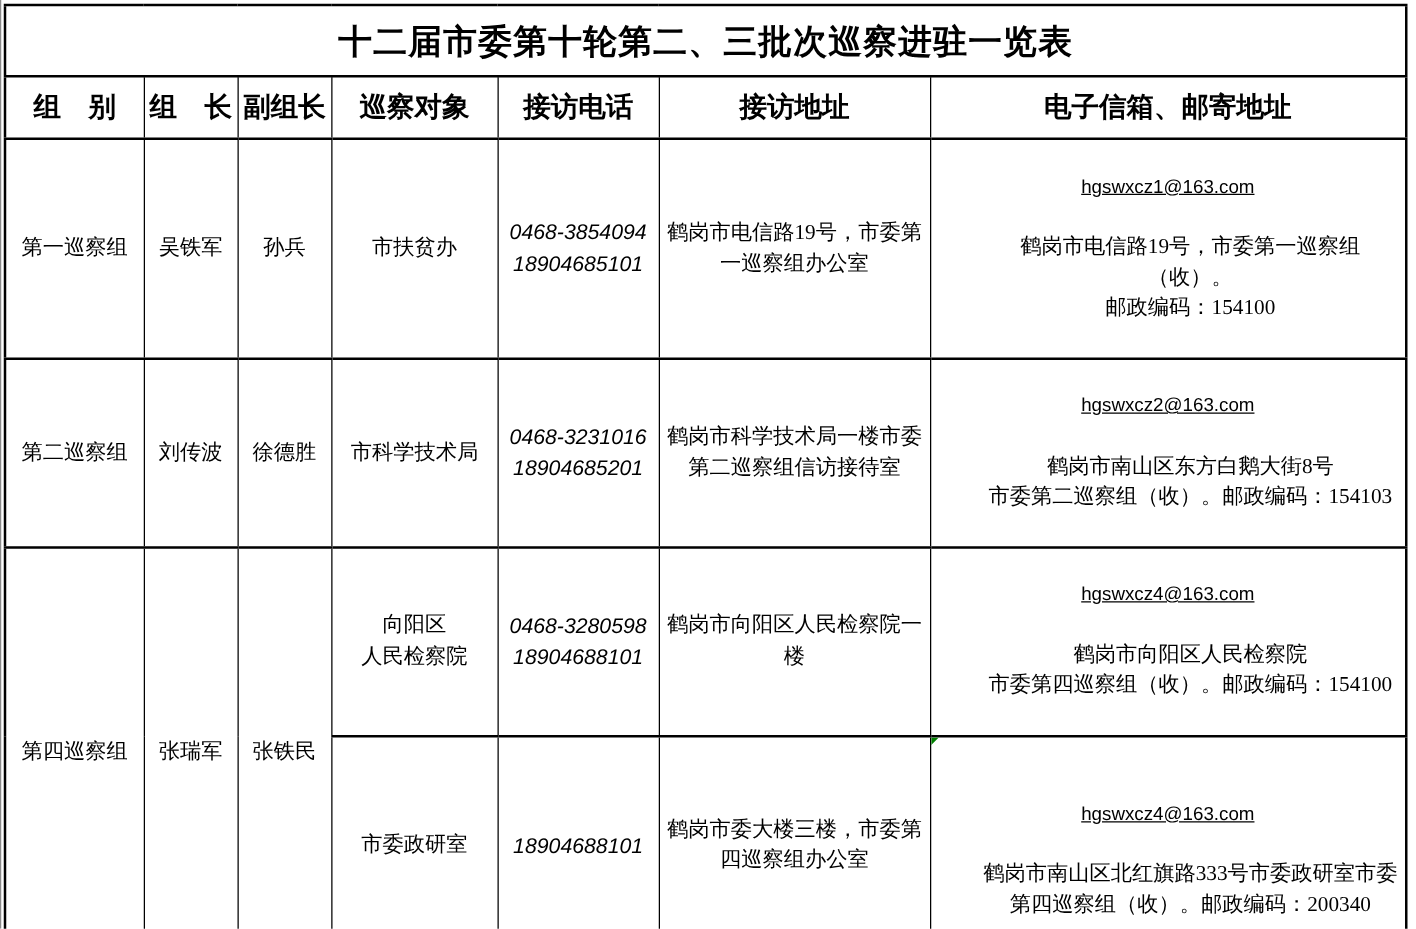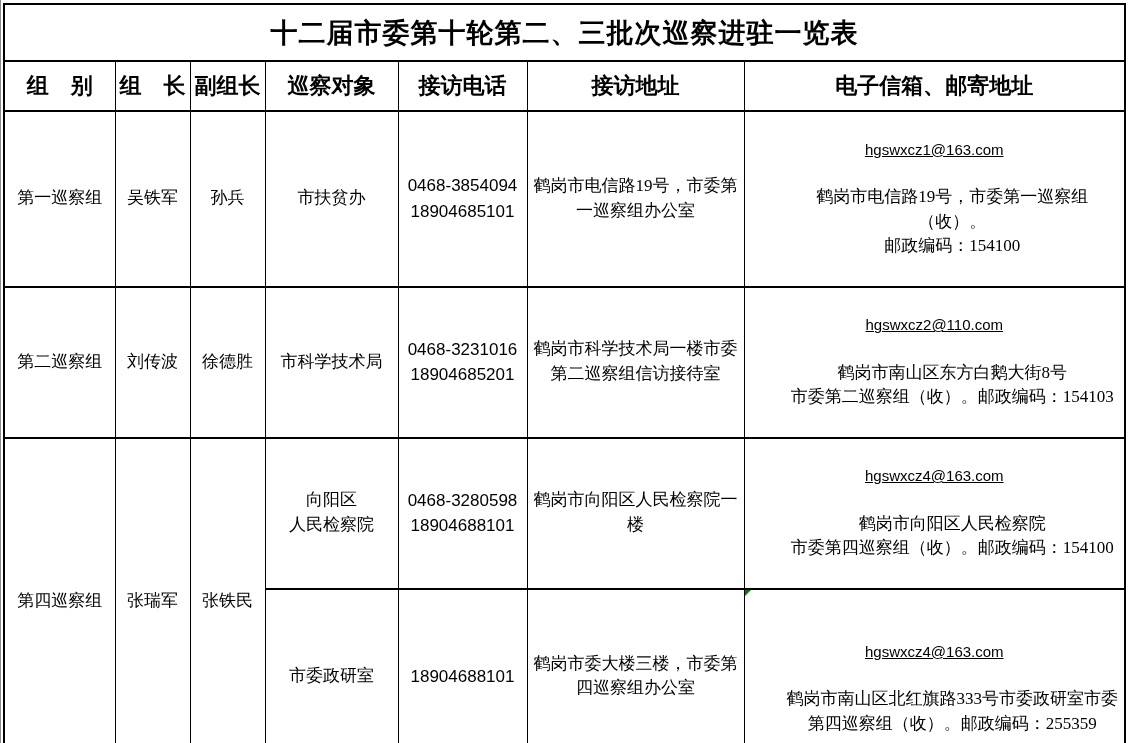--- a/index.html
+++ b/index.html
@@ -60,20 +60,21 @@
     white-space: pre-line;
   }
   td.addr {
     padding: 2px 10px;
     margin-top: 40px;
   }
   td.phone {
     font-family: "Liberation Sans", sans-serif;
     line-height: 1.5;
     letter-spacing: 0;
+    font-style: italic;
   }
   td.emailcell {
     position: relative;
     padding: 2px 2px;
   }
   .email-line {
     display: block;
     font-family: "Liberation Sans", sans-serif;
     font-size: 15px;
     line-height: 1.45;
@@ -146,21 +147,21 @@
 
     <tr style="height:87px">
       <td class="body">第二巡察组</td>
       <td class="body">刘传波</td>
       <td class="body">徐德胜</td>
       <td class="body">市科学技术局</td>
       <td class="body phone">0468-3231016
 18904685201</td>
       <td class="body addr">鹤岗市科学技术局一楼市委第二巡察组信访接待室</td>
       <td class="body emailcell">
-        <span class="email-line">hgswxcz2@110.com</span>
+        <span class="email-line">hgswxcz2@163.com</span>
         <span class="mail-lines">鹤岗市南山区东方白鹅大街8号
 市委第二巡察组（收）。邮政编码：154103</span>
       </td>
     </tr>
 
     <tr style="height:97px">
       <td class="body" rowspan="2">第四巡察组</td>
       <td class="body" rowspan="2">张瑞军</td>
       <td class="body" rowspan="2">张铁民</td>
       <td class="body">向阳区
@@ -175,19 +176,19 @@
       </td>
     </tr>
 
     <tr style="height:87px">
       <td class="body">市委政研室</td>
       <td class="body phone">18904688101</td>
       <td class="body addr">鹤岗市委大楼三楼，市委第四巡察组办公室</td>
       <td class="body emailcell">
         <span class="marker"></span>
         <span class="email-line">hgswxcz4@163.com</span>
-        <span class="mail-lines">鹤岗市南山区北红旗路333号市委政研室市委第四巡察组（收）。邮政编码：255359</span>
+        <span class="mail-lines">鹤岗市南山区北红旗路333号市委政研室市委第四巡察组（收）。邮政编码：200340</span>
       </td>
     </tr>
 
   </tbody>
     </table>
 </div>
 
 </body></html>

